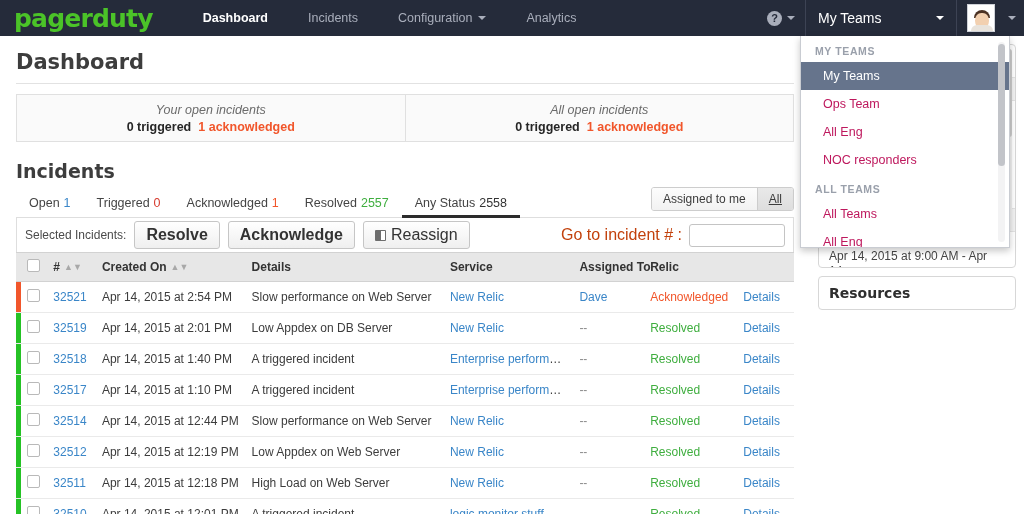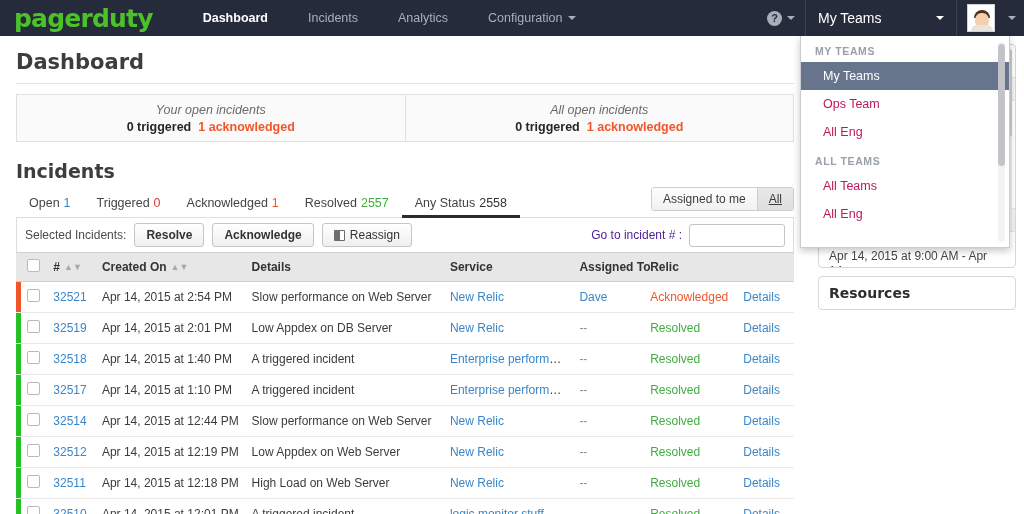--- a/index.html
+++ b/index.html
@@ -185,38 +185,38 @@
   }
 
   
   .action-bar {
     display: flex; align-items: center;
     height: 34px; padding: 0 8px; gap: 8px;
     border-left: 1px solid #dedede; border-right: 1px solid #dedede;
   }
   .sel-label { font-size: 12px; color: #4a4a4a; }
   .btn {
-    padding: 4px 11px; font-size: 12px; font-weight: bold; color: #333;
+    padding: 4px 11px; font-size: 16px; font-weight: bold; color: #333;
     border: 1px solid #c6c6c6; border-radius: 3px;
     background: linear-gradient(#ffffff,#efefef);
     cursor: pointer; display: flex; align-items: center; gap: 5px;
   }
   .btn.plain { font-weight: normal; }
   .reassign-ico {
     display: inline-block; width: 11px; height: 11px;
     background: #6d6d6d; border-radius: 1px; position: relative;
   }
   .reassign-ico::after {
     content: ""; position: absolute; right: 1px; top: 1px;
     width: 4px; height: 9px; background: #ffffff;
   }
   .goto-wrap {
     margin-left: auto; display: flex; align-items: center; gap: 7px;
   }
-  .goto-label { font-size: 12px; color: #4c1d95; }
+  .goto-label { font-size: 16px; color: #c2410c; }
   .goto-input {
     width: 96px; height: 23px;
     border: 1px solid #c4c4c4; border-radius: 3px;
     background: #ffffff; font-size: 12px; padding: 0 5px;
     font-family: "Liberation Sans", sans-serif;
   }
 
   
   .tbl { width: 100%; border-collapse: collapse; table-layout: fixed; }
   .tbl th {
@@ -307,25 +307,25 @@
   <div class="logo">pagerduty</div>
 
   <div class="nav-links">
     <div class="nav-link active">
       <span>Dashboard</span>
     </div>
     <div class="nav-link">
       <span>Incidents</span>
     </div>
     <div class="nav-link">
-      <span>Analytics</span>
-    </div>
-    <div class="nav-link">
       <span>Configuration</span>
       <span class="caret-down"></span>
+    </div>
+    <div class="nav-link">
+      <span>Analytics</span>
     </div>
   </div>
 
   <div class="nav-right">
     <div class="help-wrap">
       <span class="help-circle">?</span>
       <span class="caret-down" style="margin-left:5px;"></span>
     </div>
     <div class="teams-menu">
       <span>My Teams</span>
@@ -568,19 +568,20 @@
   <div class="card">
     <div class="card-head">Resources</div>
   </div>
 </div>
 
 <div class="teams-dropdown">
   <div class="dd-section-label">MY TEAMS</div>
   <div class="dd-item selected">My Teams</div>
   <div class="dd-item">Ops Team</div>
   <div class="dd-item">All Eng</div>
+  <div class="dd-item">NOC responders</div>
   <div class="dd-section-label">ALL TEAMS</div>
   <div class="dd-item">All Teams</div>
   <div class="dd-item">All Eng</div>
   <div class="dd-scroll-track">
     <div class="dd-scroll-thumb"></div>
   </div>
 </div>
 
 </body></html>

